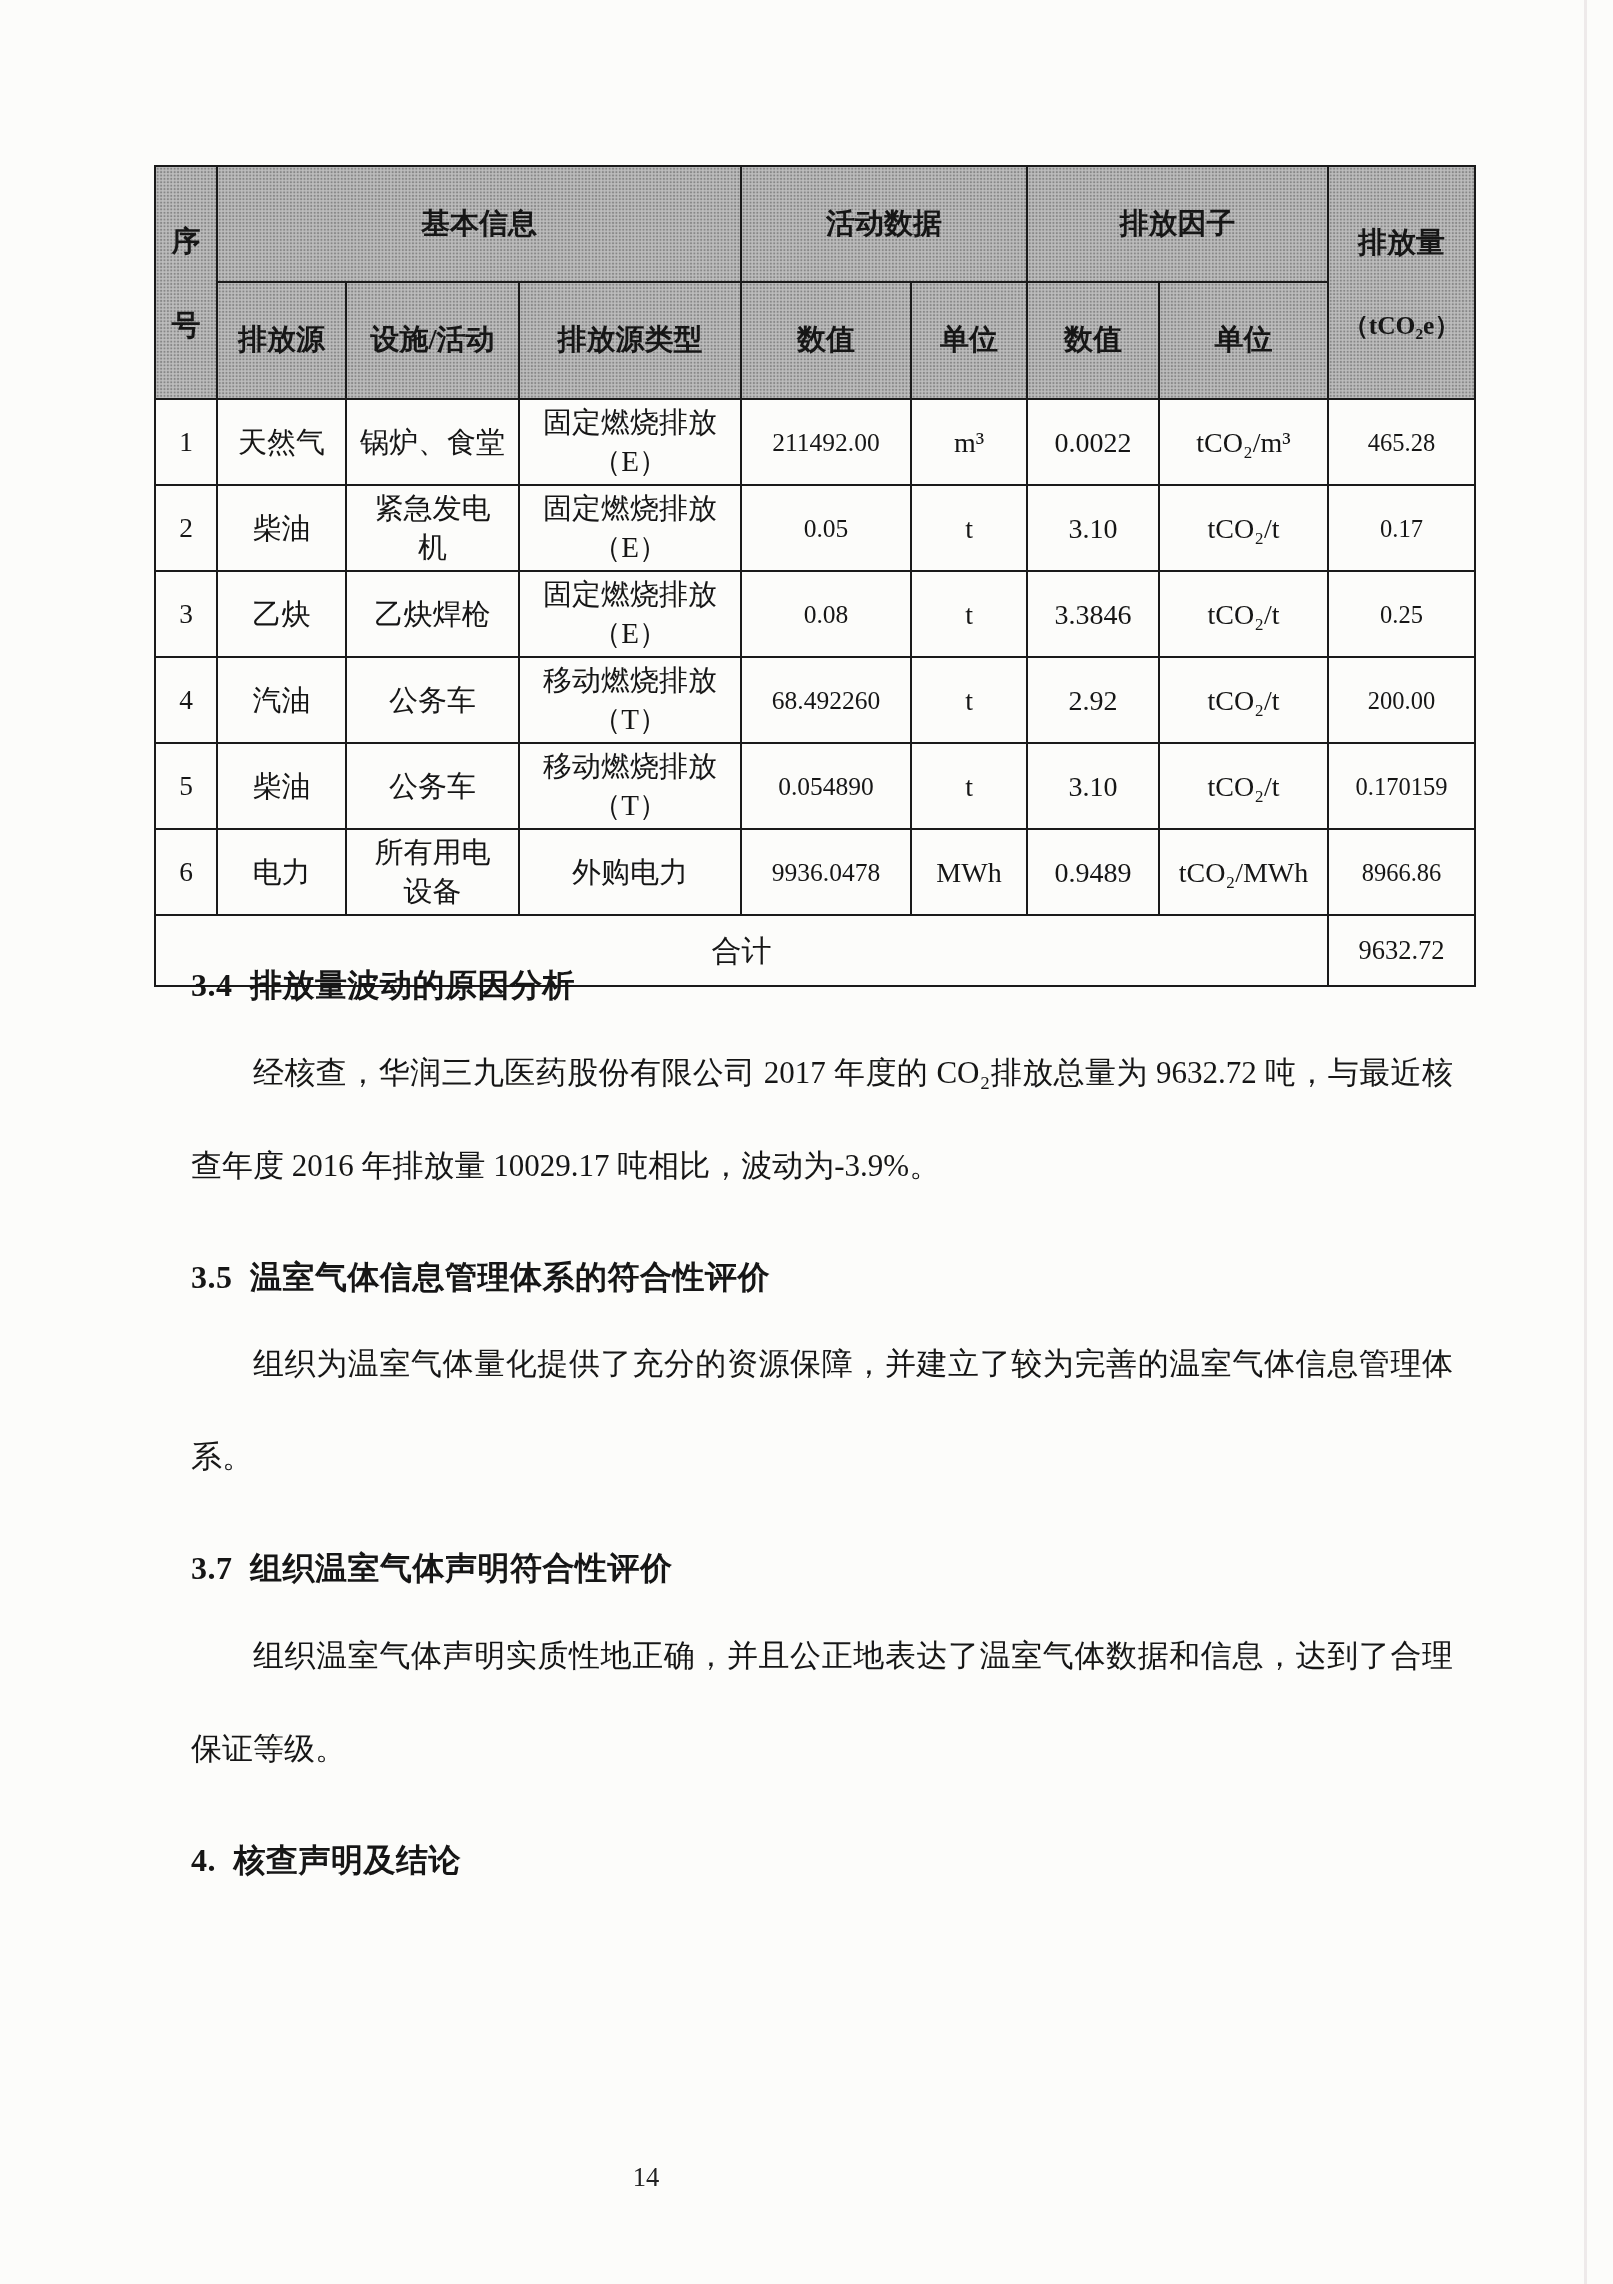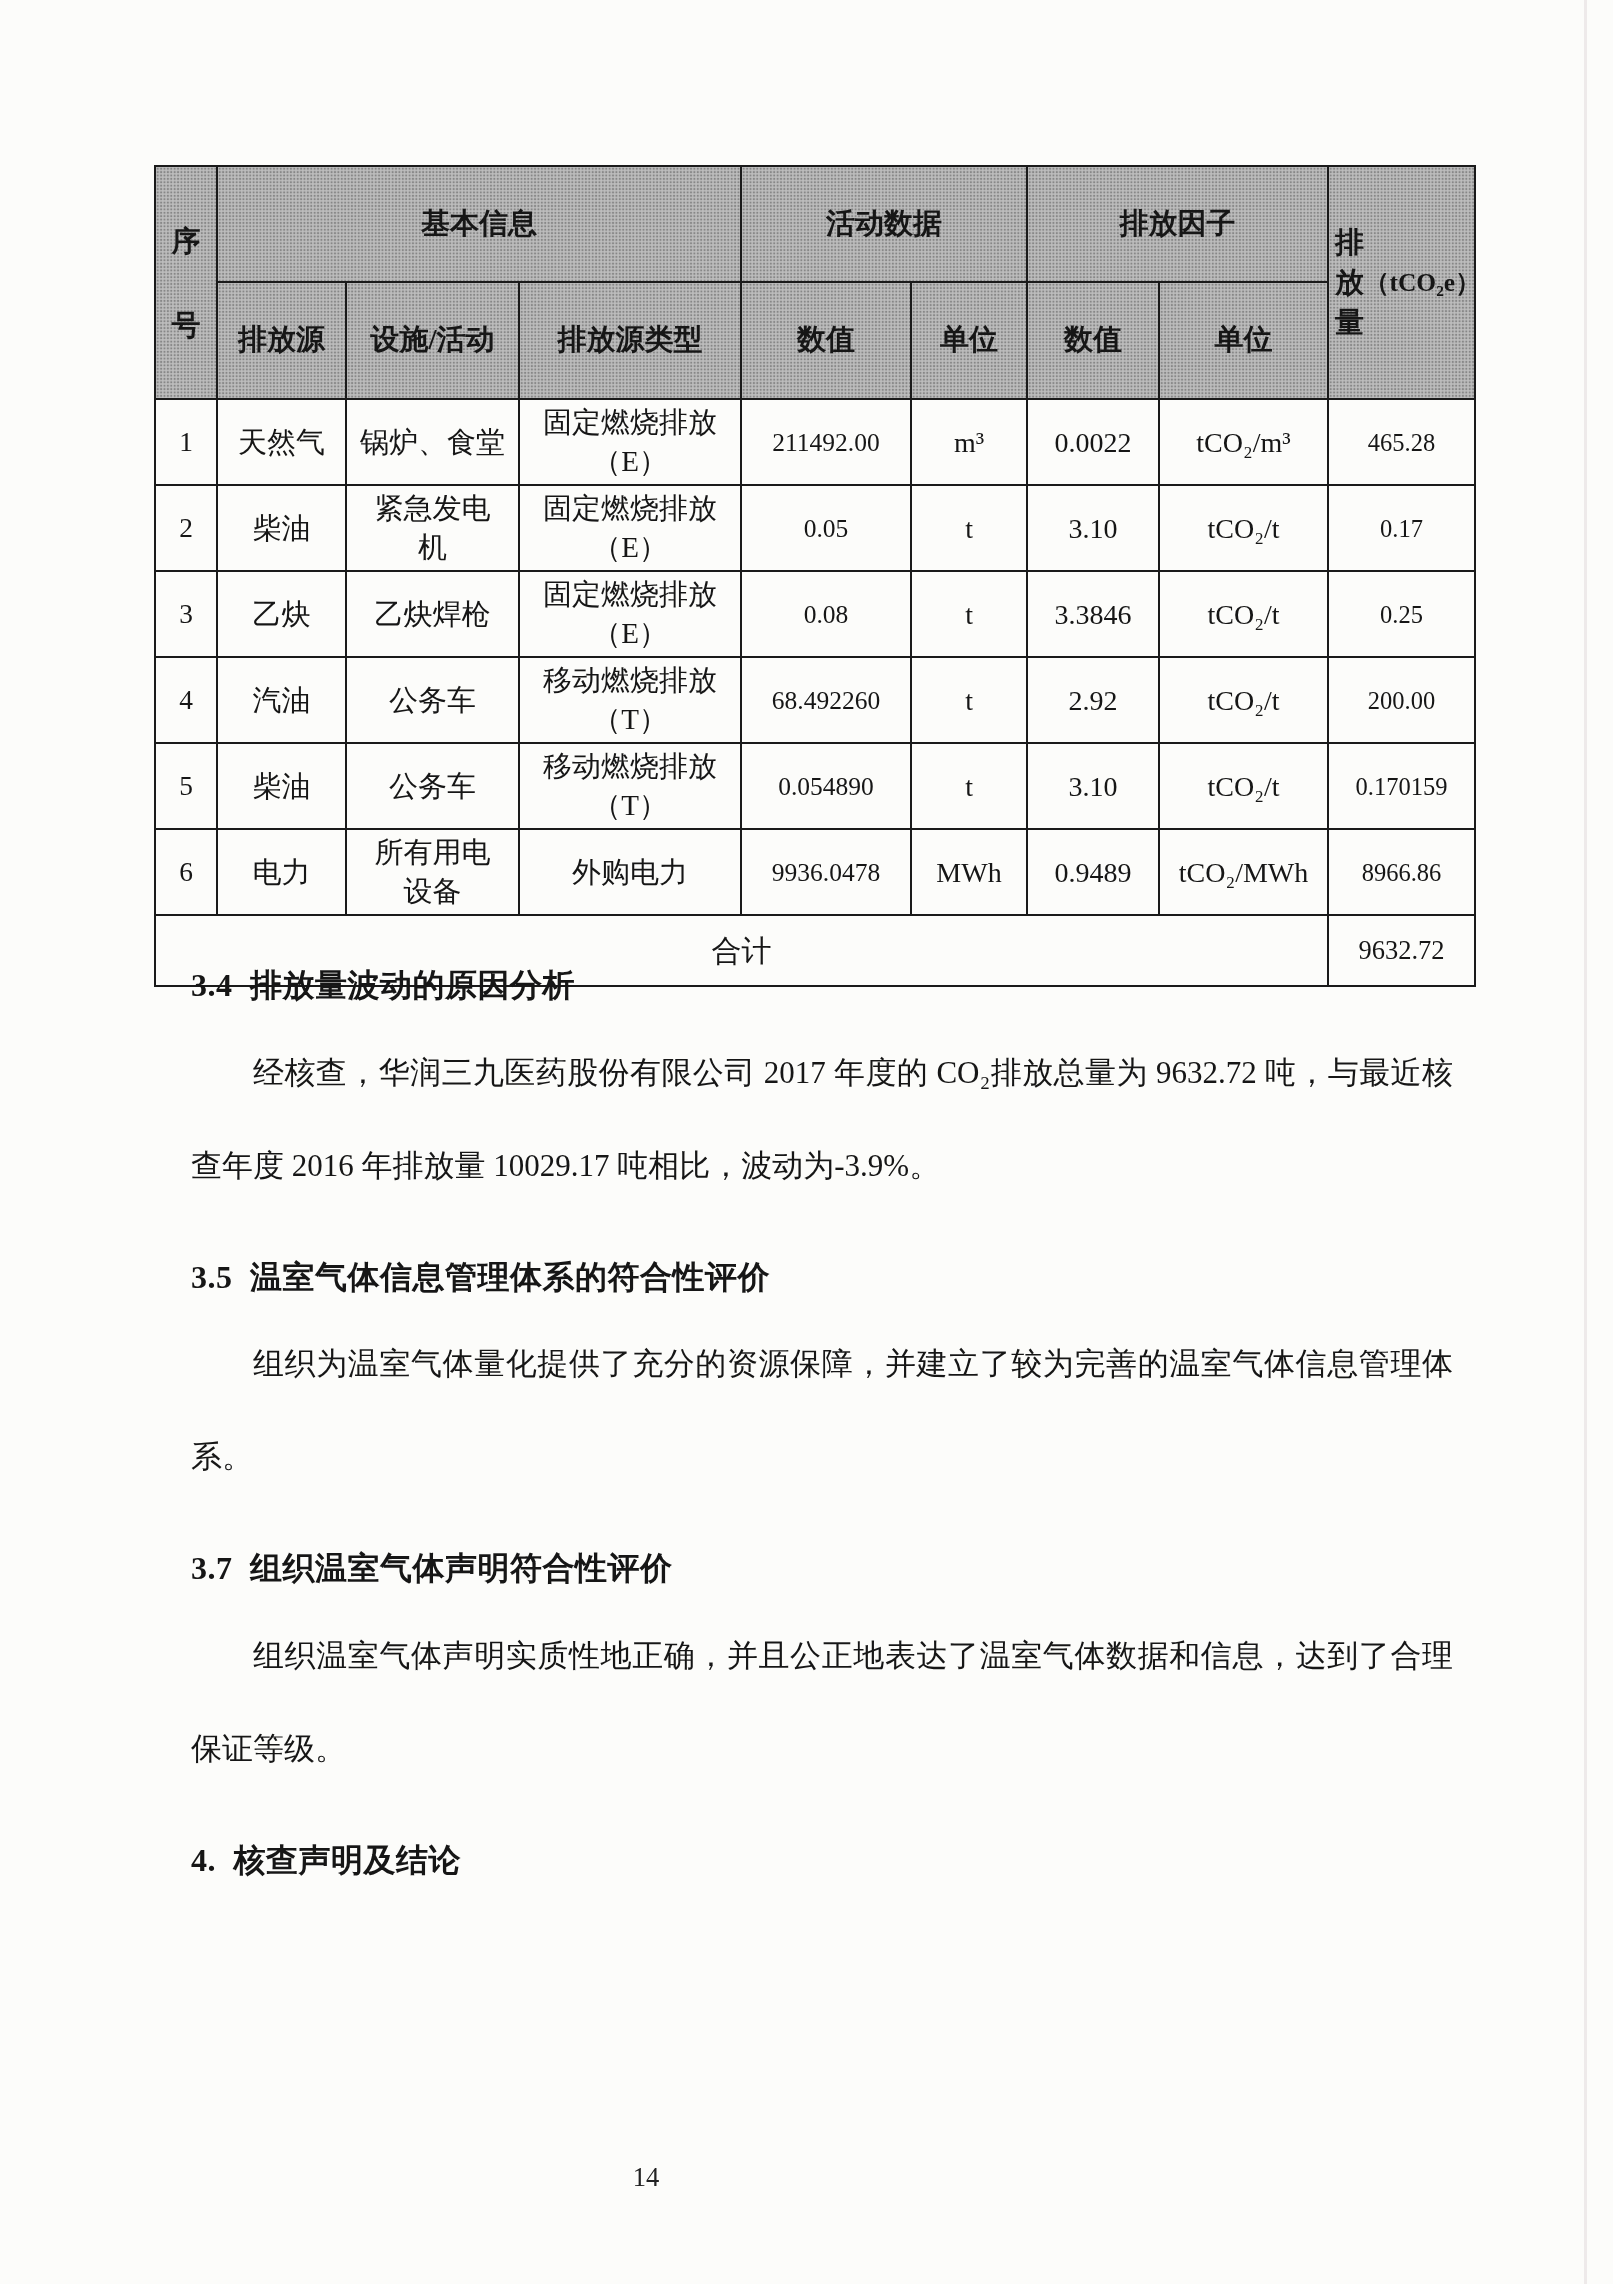--- a/index.html
+++ b/index.html
@@ -40,21 +40,21 @@
   .em thead tr.hr2 { height:86px; }
   .em tbody tr { height:86px; }
   .em tbody tr.total-row { height:71px; }
 
   th.index-head {
     word-break:break-all;
     line-height:84px;
     padding:0 8px;
   }
   .emis-wrap {
-    display:flex; justify-content:space-around;
+    display:flex; flex-direction:column; justify-content:space-around;
     align-items:center; height:165px;
   }
   .emis-wrap .u { font-size:25.5px; font-weight:bold; }
 
   .em tbody td { font-size:29px; line-height:39px; }
   .em td.c-no      { font-size:27.4px; }
   .em td.c-actval  { font-size:25.5px; }
   .em td.c-unit    { font-size:28px; }
   .em td.c-facval  { font-size:28px; }
   .em td.c-facunit { font-size:28px; }

